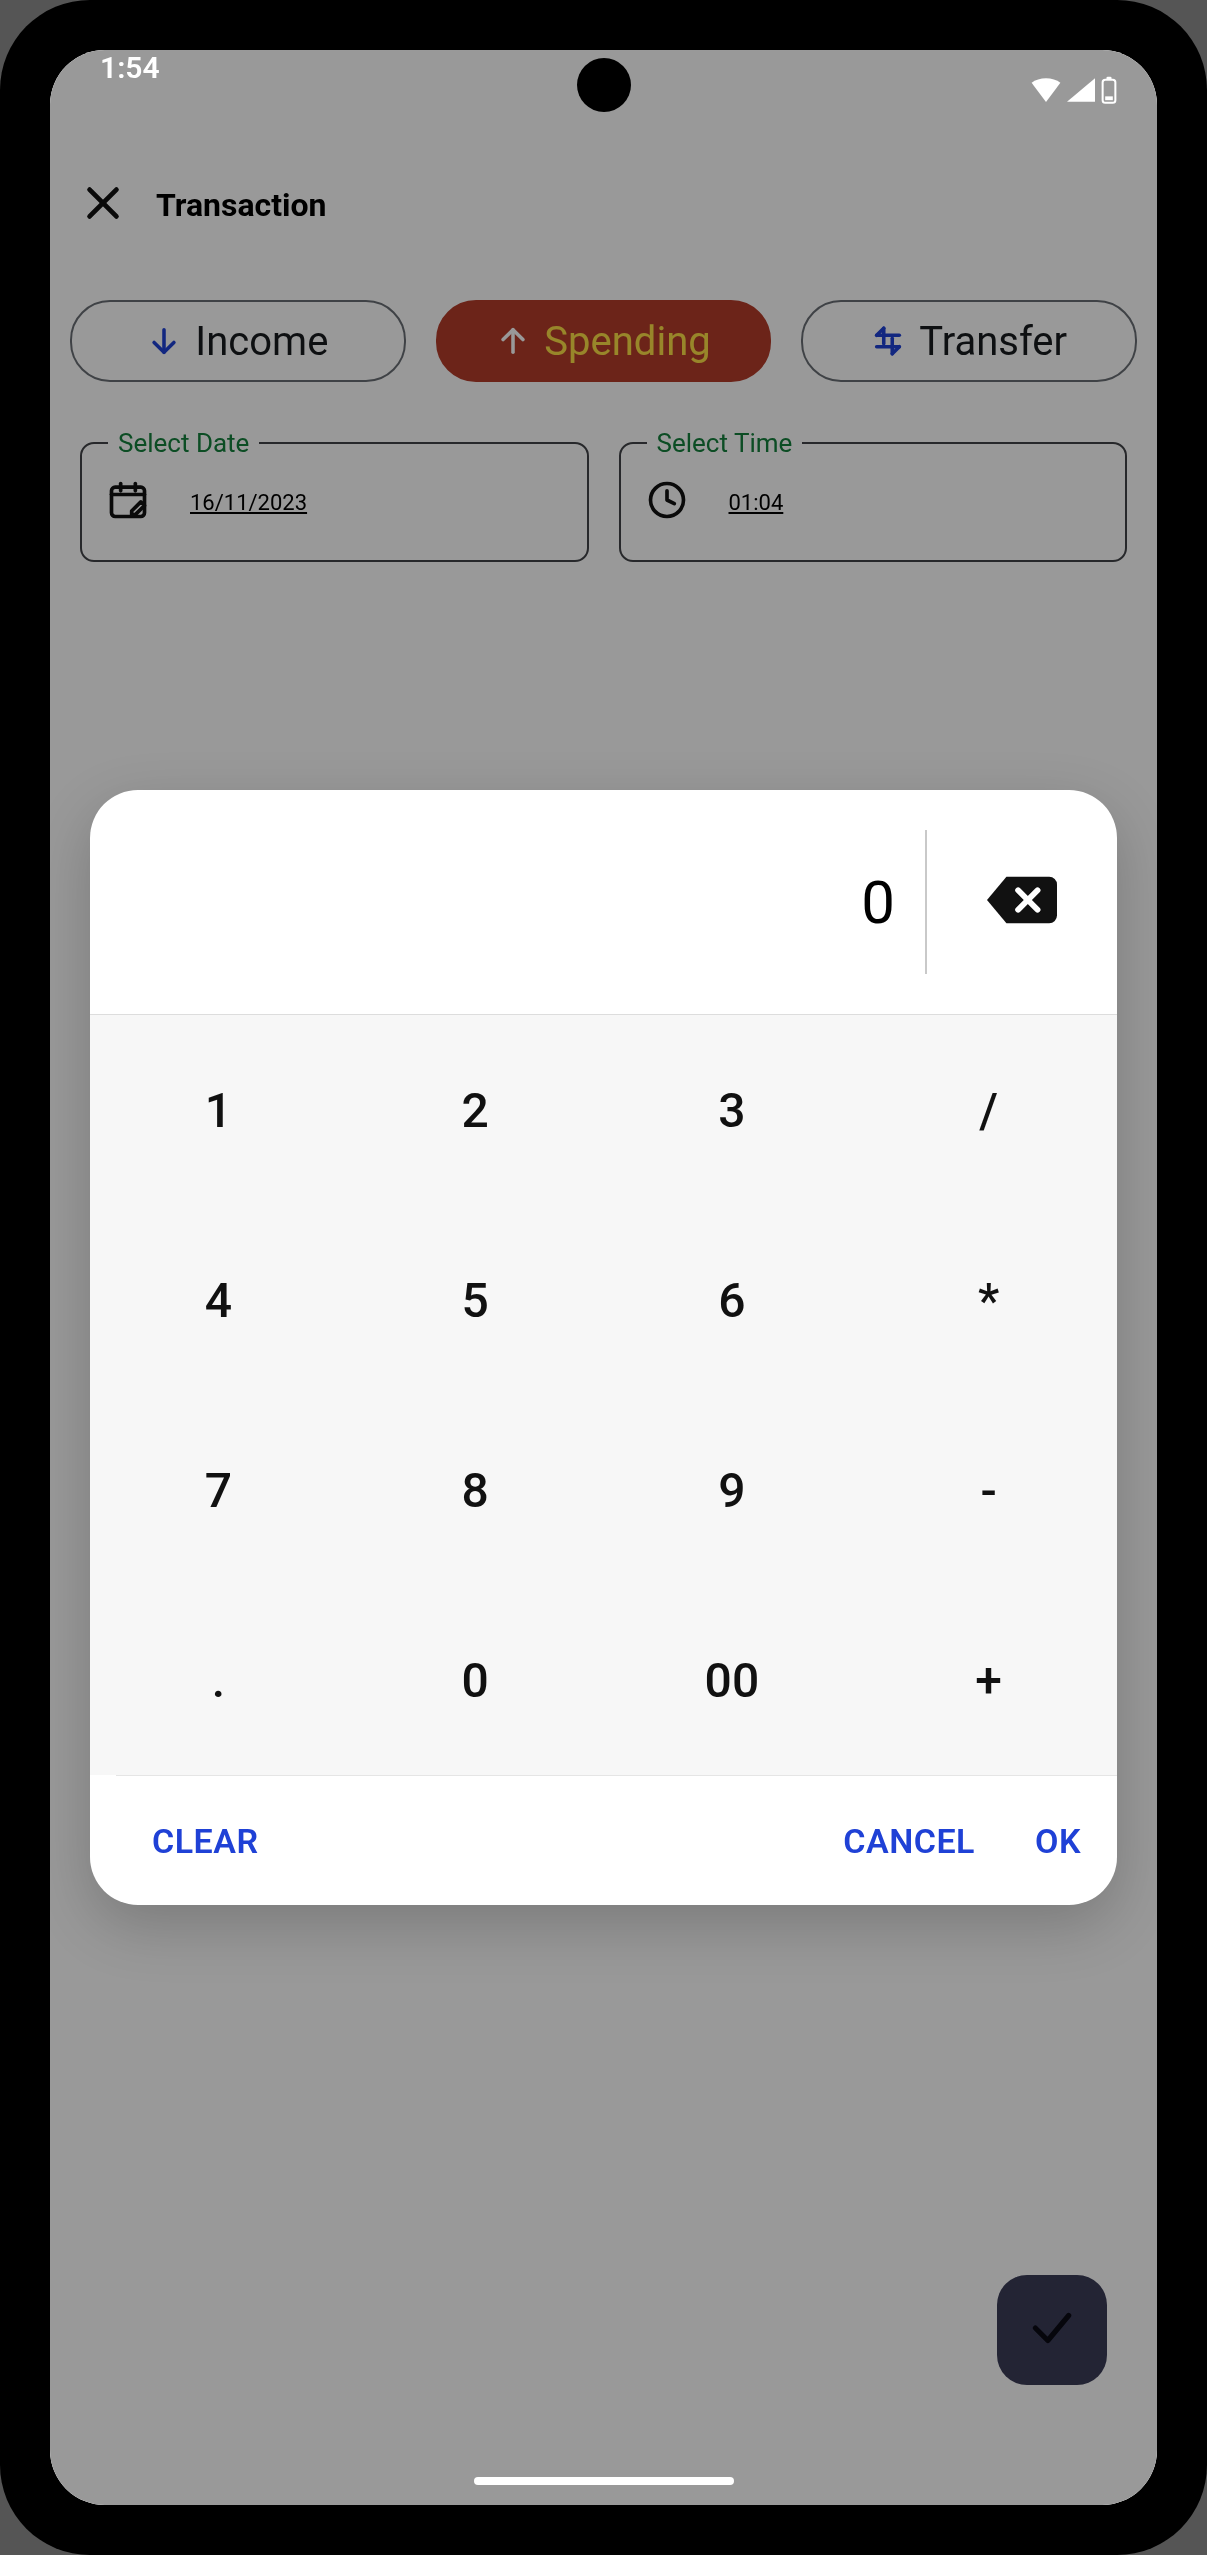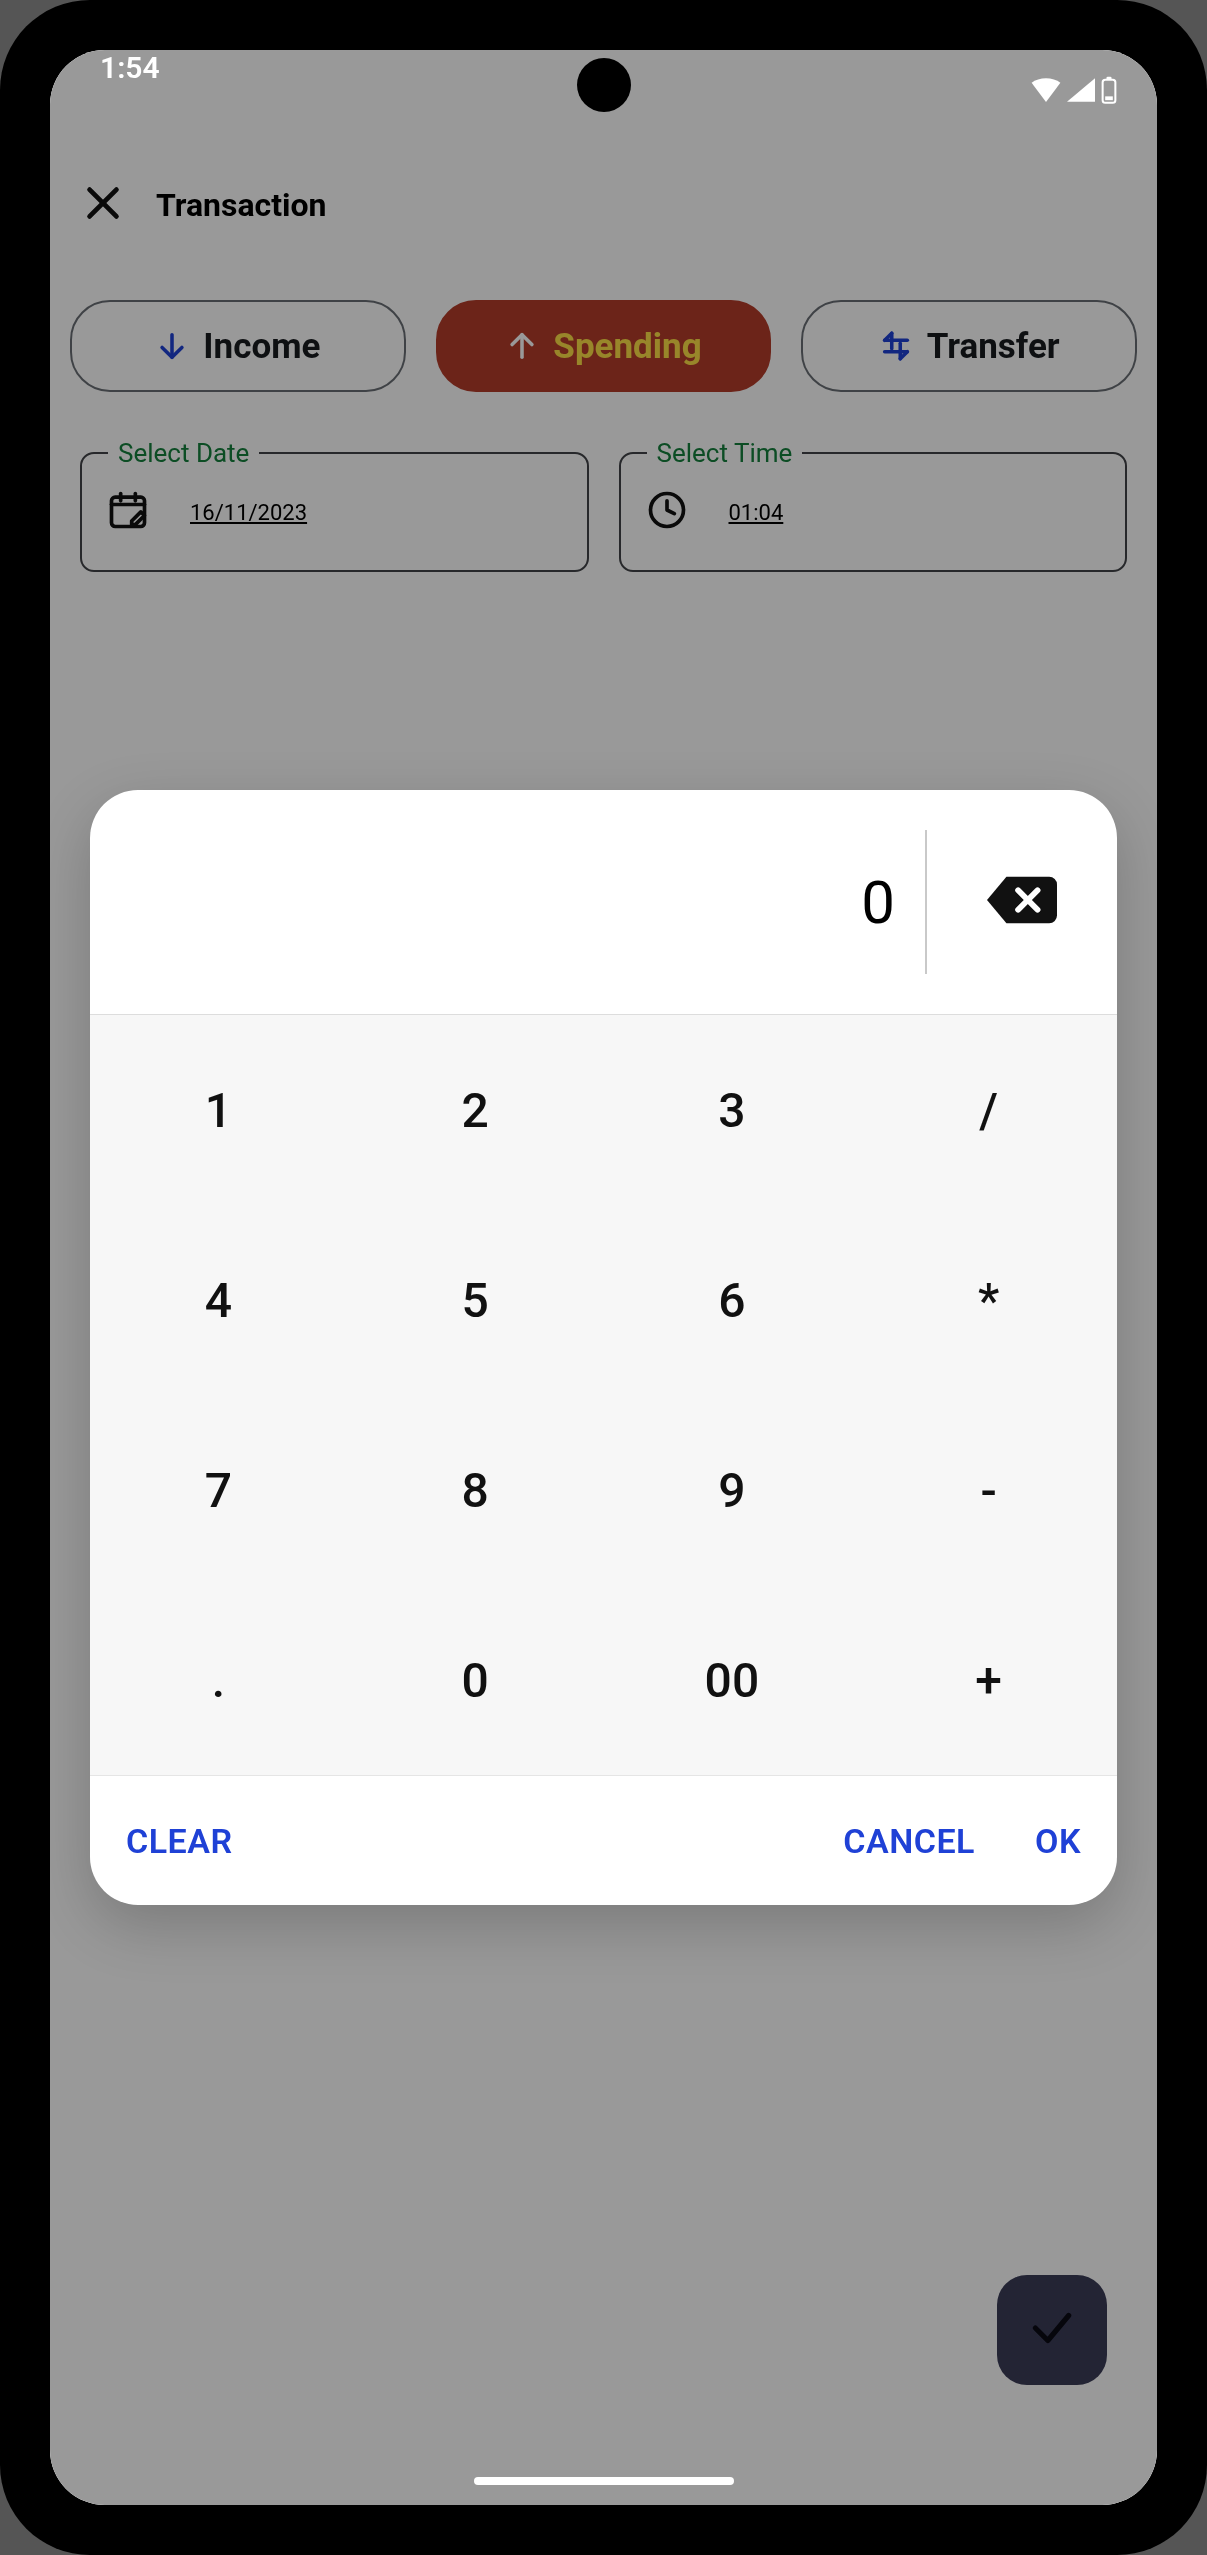--- a/index.html
+++ b/index.html
@@ -81,23 +81,23 @@
     justify-content: space-between;
   }
   .seg-btn {
     flex: 1;
     display: flex;
     align-items: center;
     justify-content: center;
     gap: 14px;
     border: 2px solid #6a6f75;
     border-radius: 40px;
-    height: 92px;
-    font-size: 35px;
-    font-weight: 700;
+    height: 82px;
+    font-size: 40px;
+    font-weight: 400;
     color: #181b1f;
     background: transparent;
   }
   .seg-btn.active {
     background: #b43d2b;
     border-color: #b43d2b;
     color: #fde047;
   }
   .seg-btn svg { width: 34px; height: 34px; }
   .fields-row {
@@ -195,20 +195,21 @@
     font-size: 48px;
     font-weight: 500;
     color: #111;
   }
   .dialog-actions {
     display: flex;
     align-items: center;
     height: 130px;
     padding: 0 36px;
     border-top: 1px solid #e5e5e5;
+    margin-left: 26px;
   }
   .action-btn {
     font-size: 34px;
     font-weight: 600;
     color: #1f41d6;
     letter-spacing: 0.5px;
   }
   .spacer { flex: 1; }
   .action-btn + .action-btn { margin-left: 60px; }
 </style>

